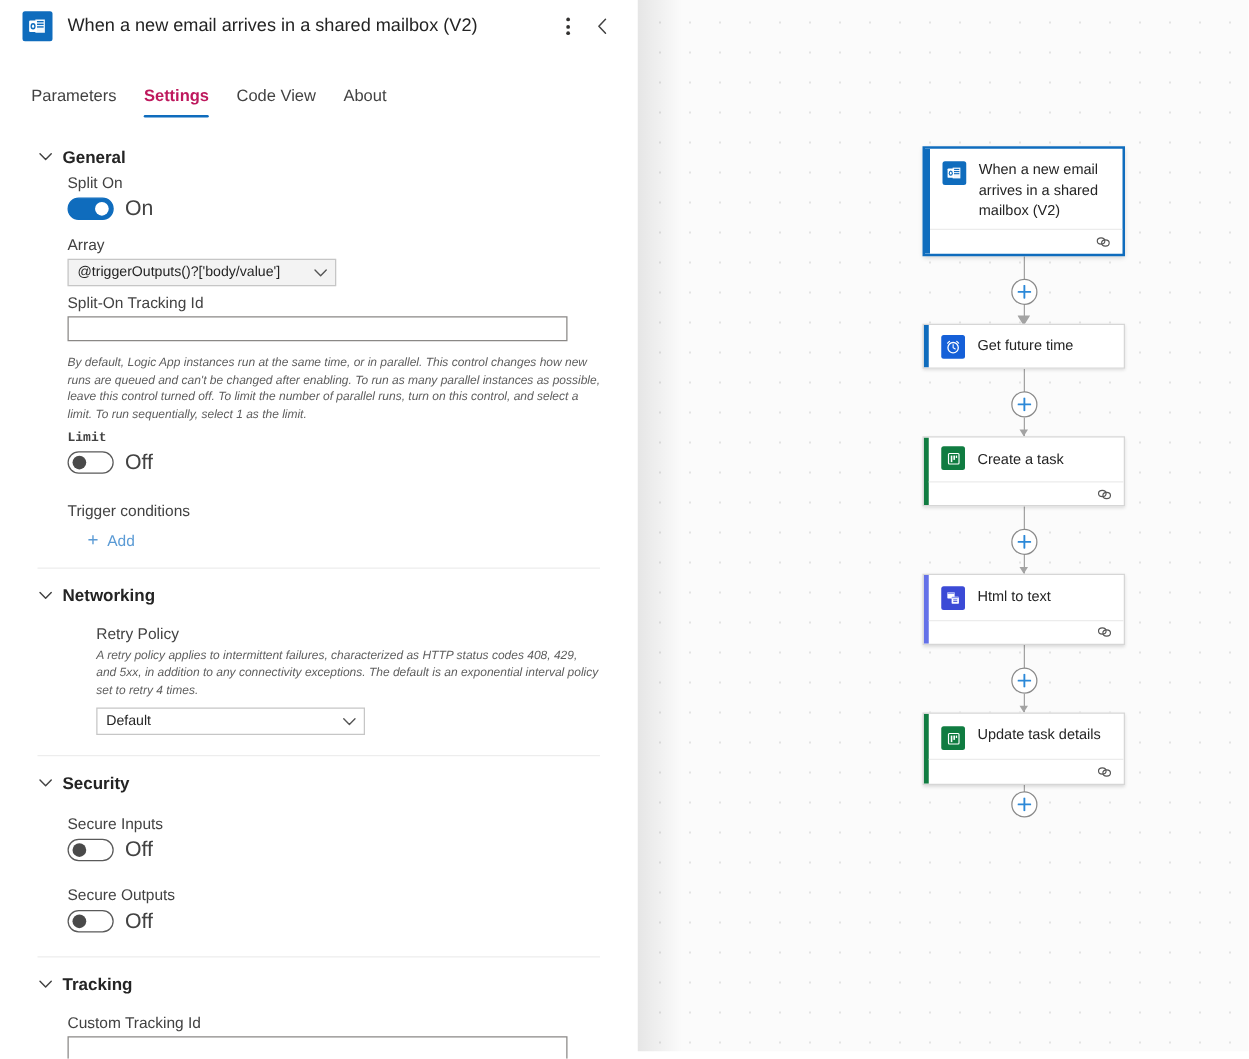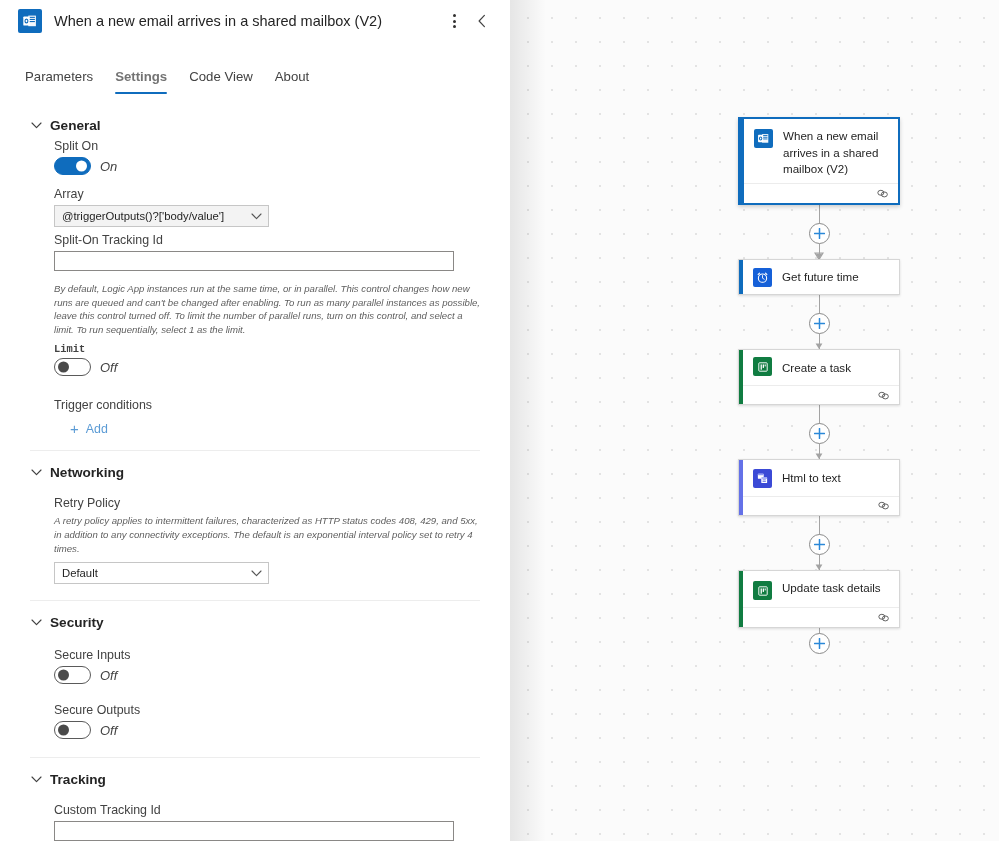--- a/index.html
+++ b/index.html
@@ -84,21 +84,21 @@
     gap: 0;
   }
   .tab {
     position: relative;
     padding: 0 11px 9px 11px;
     font-size: 13.2px;
     color: #424242;
     cursor: pointer;
     line-height: 16px;
   }
-  .tab.active { font-weight: bold; color: #737373; }
+  .tab.active { font-weight: bold; color: #be185d; }
   .tab.active::after {
     content:"";
     position:absolute;
     left: 11px; right: 11px; bottom: 0;
     height: 2px;
     background: #0f6cbd;
     border-radius: 2px;
   }
 
   .panel-body {
@@ -148,21 +148,21 @@
     flex: 0 0 auto;
   }
   .toggle.on { background:#0f6cbd; border:1px solid #0f6cbd; }
   .toggle.off { background:#ffffff; border:1px solid #5a5a5a; }
   .toggle .knob {
     position:absolute; top:50%; transform: translateY(-50%);
     width: 11px; height: 11px; border-radius: 50%;
   }
   .toggle.on .knob { right: 3px; background:#ffffff; }
   .toggle.off .knob { left: 3px; background:#4a4a4a; }
-  .toggle-text { font-size: 13px; color:#424242;font-style:italic; }
+  .toggle-text { font-size: 17px; color:#424242; }
 
   .small-label { font-size: 10.4px; color:#424242; margin-bottom: 3px; display:block; font-weight:600;font-family:Liberation Mono, monospace;}
 
   
   .select {
     width: 215px; height: 22px;
     border: 1px solid #c6c6c6;
     background: #f3f3f3;
     display:flex; align-items:center;
     padding: 0 6px 0 7px;
@@ -536,21 +536,21 @@
       <div class="section" style="margin-top:4px;">
         <div class="section-head">
           <span class="chev">
             <svg width="11" height="7" viewBox="0 0 11 7">
                 <path d="M1 1 L5.5 5.6 L10 1" fill="none" stroke="#424242" stroke-width="1.15" stroke-linecap="round" stroke-linejoin="round"></path>
               </svg>
           </span>
           <span class="section-title">Networking</span>
         </div>
         <div class="section-content">
-          <div class="field" style="margin-top:10px;">
+          <div class="field" style="margin-top:10px;margin-left:23px;">
             <span class="field-label">Retry Policy</span>
             <div class="field-desc">A retry policy applies to intermittent failures, characterized as HTTP status codes 408, 429, and 5xx, in addition to any connectivity exceptions. The default is an exponential interval policy set to retry 4 times.</div>
             <div class="select white">
               <span class="val">Default</span>
               <svg width="11" height="7" viewBox="0 0 11 7">
                   <path d="M1 1 L5.5 5.6 L10 1" fill="none" stroke="#555" stroke-width="1.1" stroke-linecap="round" stroke-linejoin="round"></path>
                 </svg>
             </div>
           </div>
         </div>

